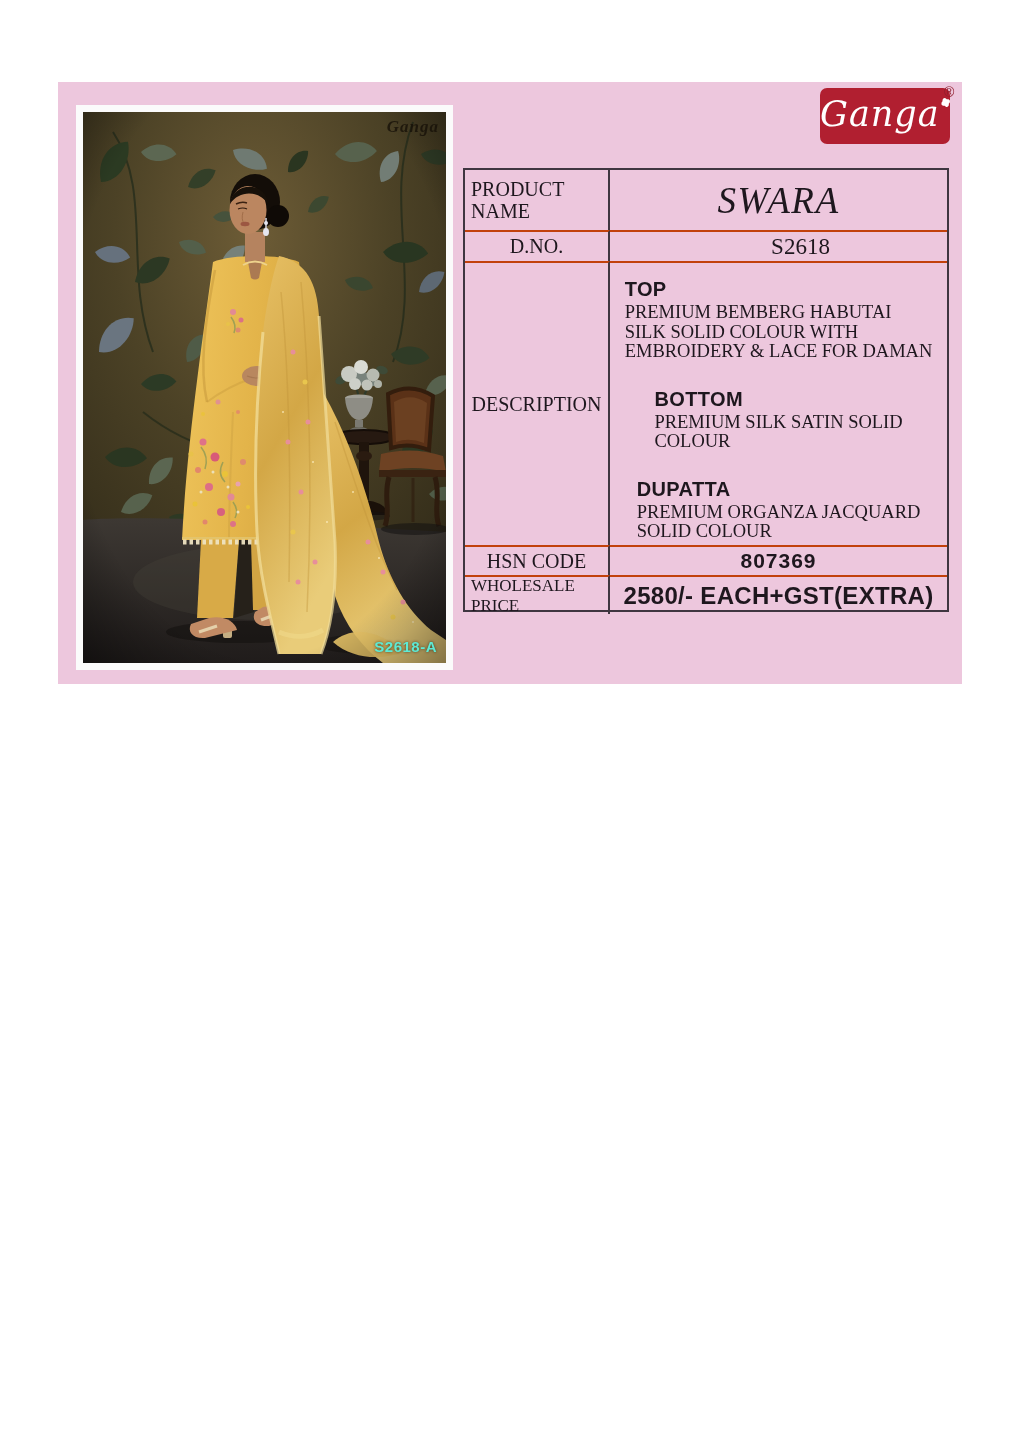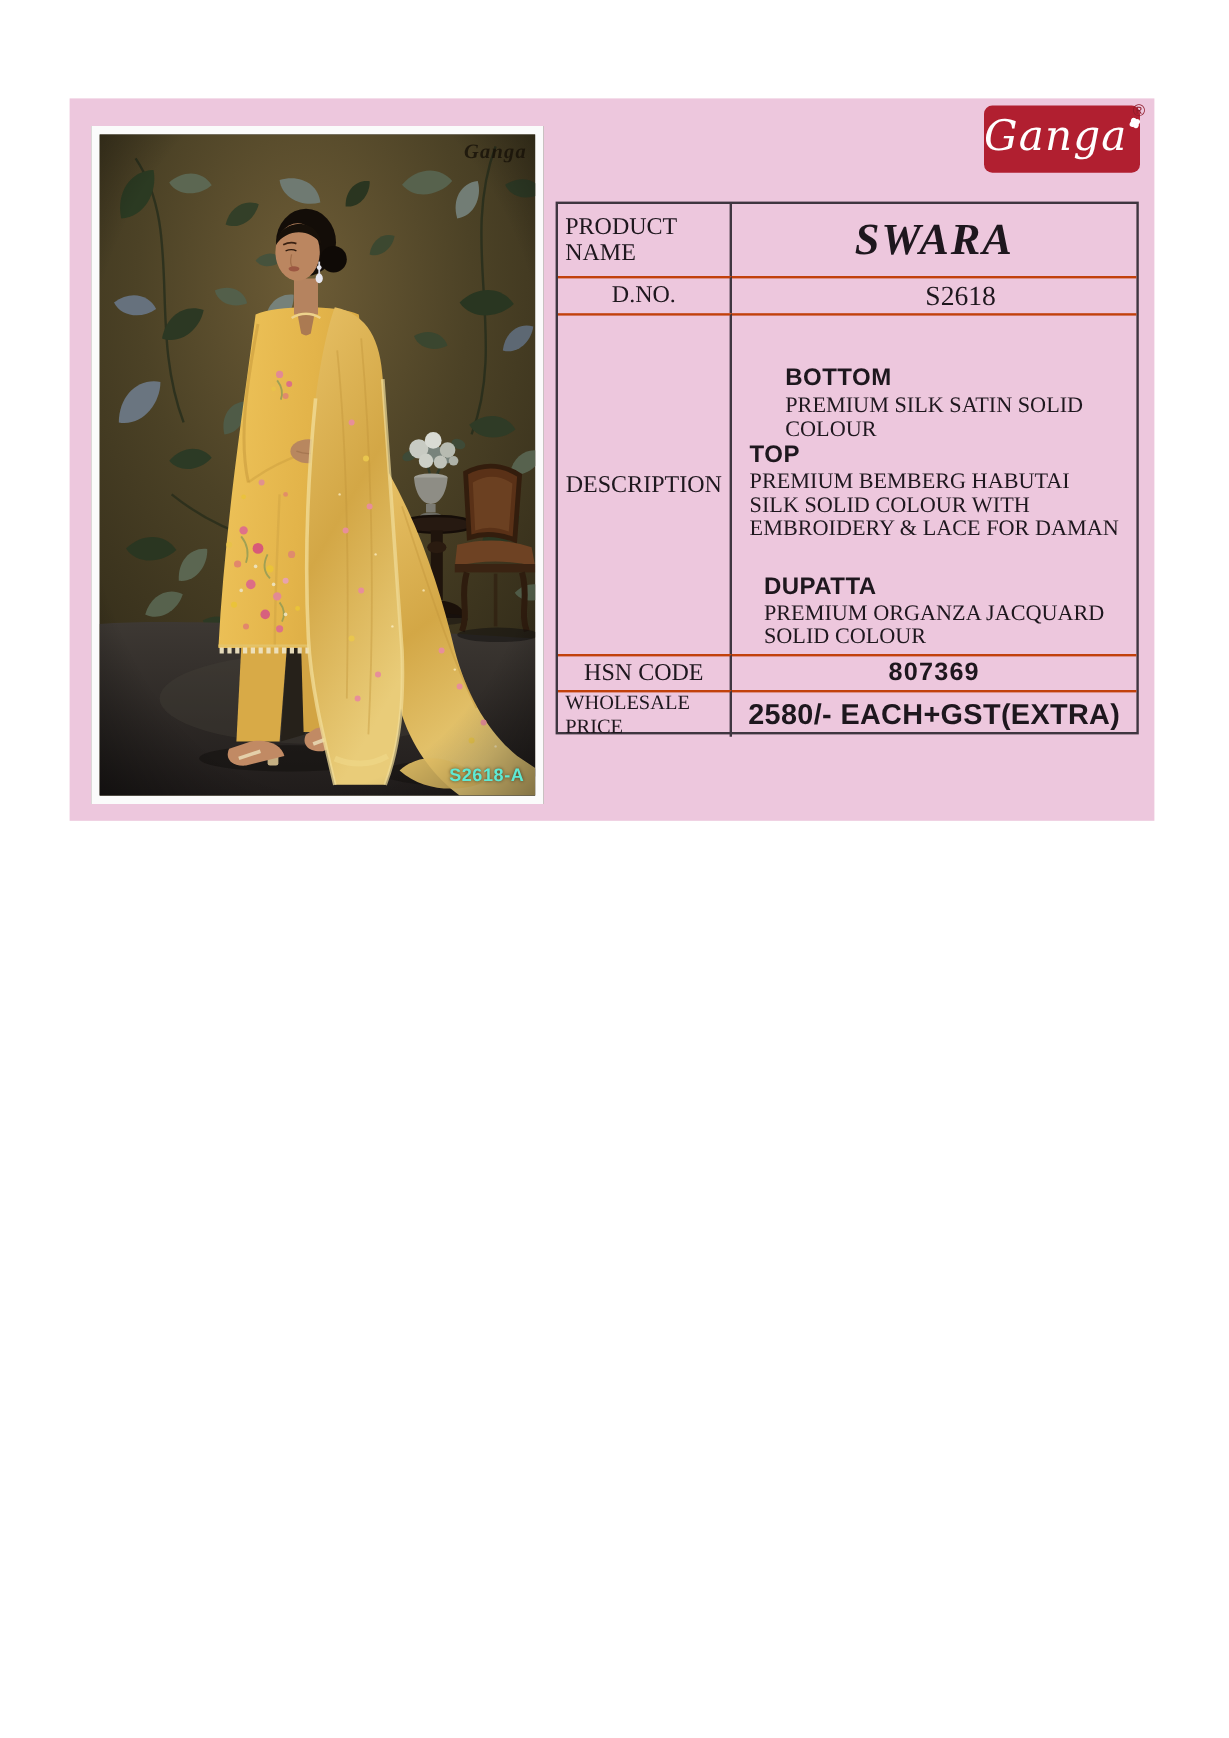--- a/index.html
+++ b/index.html
@@ -23,21 +23,21 @@
   .logo-flower{width:13px;height:13px;margin-left:1px;transform:translateY(-14px) rotate(20deg);}
   .reg-mark{position:absolute;left:886px;top:2px;font:400 14px "Liberation Sans",sans-serif;color:#8f1d2c;}
   
   .spec-table{position:absolute;left:405px;top:86px;width:486px;height:444px;box-sizing:border-box;
               border:2px solid #3f3640;display:grid;grid-template-columns:145px 1fr;
               grid-template-rows:60px 31px 284px 30px 39px;background:#edc7dd;color:#1e171e;}
   .cell{display:flex;align-items:center;justify-content:center;text-align:left;box-sizing:border-box;}
   .cell.lab{border-right:2px solid #3f3640;font-size:20px;line-height:1.12;padding:0 6px;}
   .cell.bt{border-top:2px solid #c2410c;}
   .lab-small{font-size:17px !important;}
-  .val-swara{font-size:37px;font-weight:700;font-style:italic;letter-spacing:1.5px;}
+  .val-swara{font-size:37px;font-weight:400;font-style:italic;letter-spacing:1.5px;}
   .val-dno{font-size:23px;padding-left:44px;}
   .val-desc{flex-direction:column;justify-content:flex-start;padding-top:15px;}
   .desc-heading{font-family:"Liberation Sans","DejaVu Sans",sans-serif;font-weight:700;font-size:20px;
                 letter-spacing:.4px;margin-bottom:2px;}
   .desc-line{font-size:18.5px;line-height:19.5px;}
   .sec{margin-top:26px;}
   .sec.first{margin-top:0;}
   .val-hsn{font-family:"Liberation Sans","DejaVu Sans",sans-serif;font-weight:700;font-size:21px;letter-spacing:1px;}
   .val-price{font-family:"Liberation Sans","DejaVu Sans",sans-serif;font-weight:700;font-size:24px;letter-spacing:.3px;}
 </style>
@@ -277,32 +277,32 @@
 
     <div class="spec-table">
       <div class="cell lab">PRODUCT NAME</div>
       <div class="cell val-swara">SWARA</div>
 
       <div class="cell lab bt">D.NO.</div>
       <div class="cell bt val-dno">S2618</div>
 
       <div class="cell lab bt">DESCRIPTION</div>
       <div class="cell bt val-desc">
-        <div class="sec">
-          <div class="desc-heading">BOTTOM</div>
-          <div class="desc-line">PREMIUM SILK SATIN SOLID</div>
-          <div class="desc-line">COLOUR</div>
-        </div>
         <div class="sec first">
           <div class="desc-heading">TOP</div>
           <div class="desc-line">PREMIUM BEMBERG HABUTAI</div>
           <div class="desc-line">SILK SOLID COLOUR WITH</div>
           <div class="desc-line">EMBROIDERY &amp; LACE FOR DAMAN</div>
         </div>
         <div class="sec">
+          <div class="desc-heading">BOTTOM</div>
+          <div class="desc-line">PREMIUM SILK SATIN SOLID</div>
+          <div class="desc-line">COLOUR</div>
+        </div>
+        <div class="sec">
           <div class="desc-heading">DUPATTA</div>
           <div class="desc-line">PREMIUM ORGANZA JACQUARD</div>
           <div class="desc-line">SOLID COLOUR</div>
         </div>
       </div>
 
       <div class="cell lab bt">HSN CODE</div>
       <div class="cell bt val-hsn">807369</div>
 
       <div class="cell lab bt lab-small">WHOLESALE PRICE</div>

